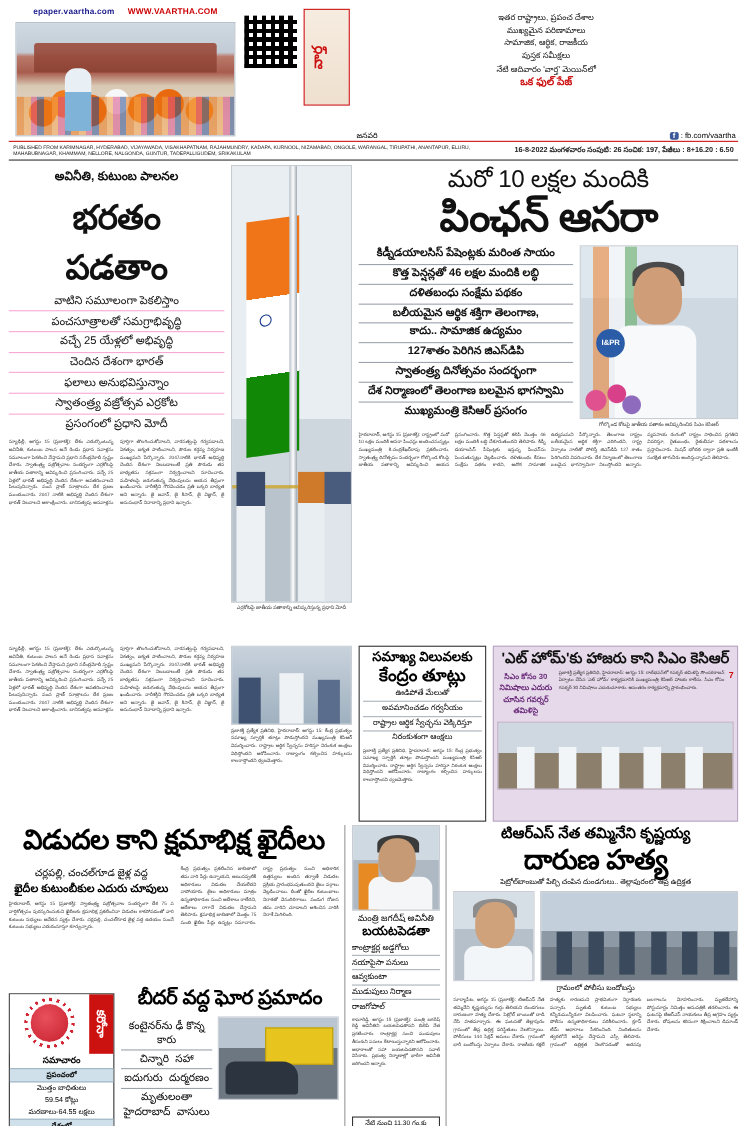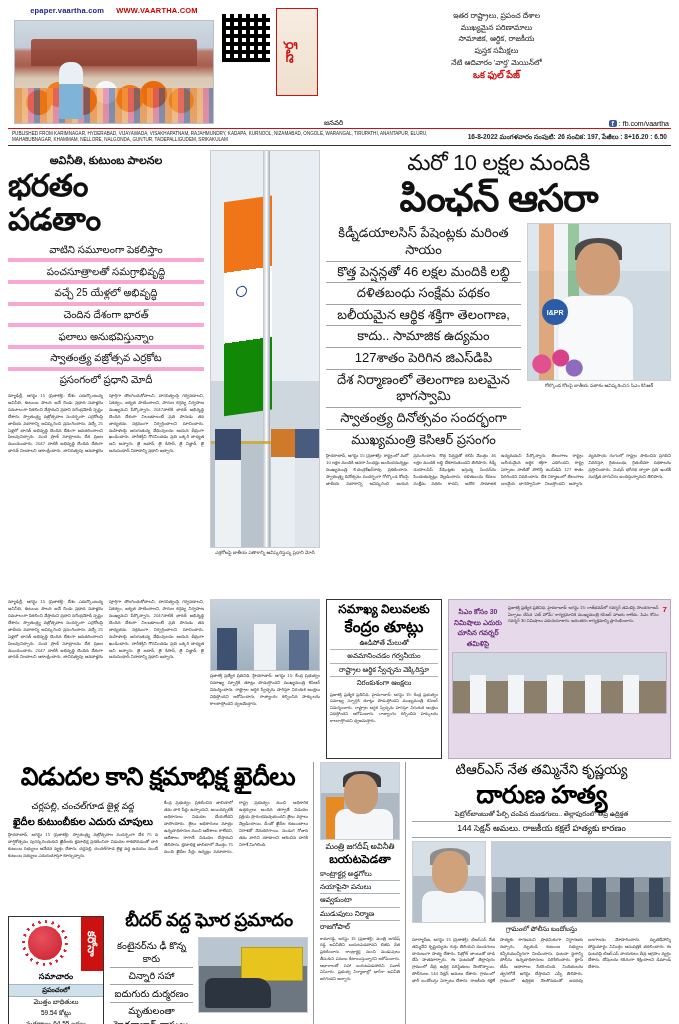--- a/index.html
+++ b/index.html
@@ -68,24 +68,24 @@
   
   .dateline { display:flex; align-items:center; gap:8px; border-top:1px solid #cc1111; border-bottom:1px solid #333;
     padding: 2px 4px; font-size: 4.6px; color:#222; line-height:1.35; }
   .dateline .places { flex: 1.7; }
   .dateline .issue { font-size: 6.6px; font-weight:bold; white-space:nowrap; }
 
   
   .topzone { display:flex; gap:6px; margin-top:4px; height: 430px; }
   .col-left { width: 196px; }
   .lead-kicker { text-align:center; font-size:11px; color:#111; margin-top:4px;font-weight:bold; }
-  .lead-head { font-size: 31px; line-height:1.04; font-weight:bold; color:#111; margin-top:1px; letter-spacing:-.5px;}
+  .lead-head { text-align:center; font-size: 31px; line-height:1.04; font-weight:bold; color:#111; margin-top:13px; letter-spacing:-.5px;}
   .bullets { margin-top:5px; }
   .bullets div { text-align:center; font-size: 10.2px; color:#111; padding: 2.2px 0; line-height:1.3; }
-  .bullets div + div { border-top:4px solid #f9a8d4; }
+  .bullets div + div { border-top:1px solid #f9a8d4; }
   .body-left { margin-top:5px; font-size: 4.3px; line-height:1.6; color:#333; text-align:justify;
     column-count:2; column-gap:6px; height: 175px; overflow:hidden; }
 
   .col-mid { width: 110px; position:relative; }
   .flag-photo { height: 398px; width:100%; position:relative; overflow:hidden; border:1px solid #c6ccd2;
     background: linear-gradient(180deg,#e9eef3 0 58%, #cfd7de 58% 74%, #b9c3cb 74% 100%); }
   .flag-photo .pole2 { position:absolute; left:48%; top:0; bottom:0; width:7px; background:linear-gradient(90deg,#b9c2ca,#fdfdfd,#9fa9b2); }
   .flag-photo .tri { position:absolute; left:12%; top:12%; width:44%; height:54%;
     background: linear-gradient(180deg,#ef7518 0 33%, #ffffff 33% 66%, #128807 66% 100%); transform: skewY(-8deg); }
   .flag-photo .chakra { position:absolute; left:26%; top:40%; width:11px; height:11px; border:1.6px solid #1b3b8f; border-radius:50%; }
@@ -94,37 +94,37 @@
   .flag-photo .g2 { left:56%; background: linear-gradient(180deg,#cf7a2a 0 24%, #e9eef2 24% 100%); }
   .flag-photo .g3 { left:78%; background: linear-gradient(180deg,#4a5c7e 0 25%, #dfe5ea 25% 100%); }
   .flag-photo .rope { position:absolute; left:0; right:0; bottom:26%; height:3px; background:#c9a227; opacity:.8; }
   .cap-mid { font-size:4.6px; text-align:center; color:#333; margin-top:2px; line-height:1.4; }
 
   .col-right { flex:1; }
   .main-kicker { text-align:center; font-size: 22px; font-weight:normal; color:#111; letter-spacing:-.4px; }
   .main-head { text-align:center; font-size: 38px; font-weight:bold; color:#111; line-height:1.05; margin-top:-2px; letter-spacing:-1px; }
   .mr-body { display:flex; gap:6px; margin-top:4px; }
   .mr-bullets { width:195px; }
-  .mr-bullets div { text-align:center; font-size:13px; color:#111; padding: 2px 0; line-height:1.28; }
+  .mr-bullets div { text-align:center; font-size:10px; color:#111; padding: 2px 0; line-height:1.28;font-weight:bold; }
   .mr-bullets div + div { border-top:1px solid #9aa3ac; }
   .kcr-photo { flex:1; height:158px; position:relative; overflow:hidden; border:1px solid #c9ced4;
     background: linear-gradient(180deg,#dfe7ee 0 30%, #cfd9e2 30% 100%); }
   .kcr-photo .stripes { position:absolute; inset:0; background:
     linear-gradient(90deg, transparent 0 8%, rgba(239,117,24,.5) 8% 18%, rgba(255,255,255,.6) 18% 28%, rgba(18,136,7,.35) 28% 36%, transparent 36% 100%); }
   .kcr-photo .head { position:absolute; left:34%; top:12%; width:44px; height:52px; background:#cf9e78; border-radius:46% 46% 40% 40%; }
   .kcr-photo .hair { position:absolute; left:33%; top:9%; width:47px; height:22px; background:#4a4a4a; border-radius:50% 50% 0 0; }
   .kcr-photo .shirt { position:absolute; left:22%; bottom:0; width:74px; height:54%; background:#f7f9fa; border-radius:14px 14px 0 0; }
   .kcr-photo .mic { position:absolute; left:10%; top:48%; width:26px; height:26px; border-radius:50%; background:#2b5ca8; color:#fff; font-size:7px; font-weight:bold; display:flex; align-items:center; justify-content:center; }
   .kcr-photo .flowers { position:absolute; left:2%; bottom:0; width:54px; height:40px;
     background: radial-gradient(circle at 20% 60%, #e0528f 0 9px, transparent 10px), radial-gradient(circle at 55% 45%, #d8418a 0 8px, transparent 9px), radial-gradient(circle at 80% 70%, #8e6bbd 0 8px, transparent 9px); }
   .kcr-cap { font-size:4.7px; text-align:center; color:#333; margin-top:2px; }
   .kcr-text { margin-top:3px; font-size:4.3px; line-height:1.6; color:#333; text-align:justify; column-count:4; column-gap:5px; height:76px; overflow:hidden; }
 
   
-  .midstrip { display:flex; gap:6px; margin-top:19px; height: 160px; }
+  .midstrip { display:flex; gap:6px; margin-top:7px; height: 160px; }
   .ms-a { width: 196px; }
   .ms-a .t { font-size:4.3px; line-height:1.6; color:#333; text-align:justify; column-count:2; column-gap:6px; height:150px; overflow:hidden; }
   .ms-b { width:110px; }
   .ms-b .photo { height:72px; border:1px solid #c9ced4; background:linear-gradient(180deg,#c8d2dc,#9fb0bf); position:relative; overflow:hidden;}
   .ms-b .photo .m1 { position:absolute; bottom:0; left:6%; width:20px; height:60%; background:#3f5170; }
   .ms-b .photo .m2 { position:absolute; bottom:0; left:40%; width:22px; height:66%; background:#eef2f5; }
   .ms-b .photo .m3 { position:absolute; bottom:0; left:72%; width:20px; height:58%; background:#5b6d8c; }
   .ms-b .t { font-size:4.3px; line-height:1.6; color:#333; text-align:justify; margin-top:2px; height:78px; overflow:hidden; }
 
   .box-fed { width: 116px; border:1px solid #333; padding:3px; }
@@ -166,21 +166,21 @@
     writing-mode: vertical-rl; display:flex; align-items:center; justify-content:center; }
   .covid .title { text-align:center; font-size:8px; font-weight:bold; padding:1px 0; }
   .covid .band { background:#cfe0ea; text-align:center; font-size:6.5px; font-weight:bold; padding:1px 0; border-top:1px solid #9fb6c4; border-bottom:1px solid #9fb6c4;}
   .covid .line { text-align:center; font-size:6.5px; padding:1px 0; }
 
   .bidar { margin-left:102px; }
   .bidar .h { text-align:center; font-size:18px; font-weight:bold; letter-spacing:-.4px; }
   .bidar .row { display:flex; gap:5px; margin-top:2px;justify-content:space-between; }
   .bidar .subs { flex:1; text-align:center; }
   .bidar .subs div { font-size:9.6px; line-height:1.4; padding:1.5px 0; }
-  .bidar .subs div + div { border-top:1px solid #9aa3ac; }
+  .bidar .subs div + div { border-top:1px solid #9aa3ac;font-family:Liberation Mono, monospace; }
   .bidar .photo { width:110px; height:76px; border:1px solid #c9ced4; position:relative; overflow:hidden;
     background: linear-gradient(180deg,#b9c6d2 0 38%, #6d7782 38% 100%); }
   .bidar .photo .truck { position:absolute; right:4%; top:12%; width:62px; height:34px; background:#e8c41e; border:1px solid #b99d12; }
   .bidar .photo .car { position:absolute; left:6%; bottom:6%; width:66px; height:30px; background:#2c3440; border-radius:8px 14px 3px 3px; }
   .bidar .tx { font-size:4.3px; line-height:1.6; text-align:justify; color:#333; margin-top:3px; column-count:2; column-gap:6px; height:72px; overflow:hidden;}
 
   .lz-mid { width:86px; border-right:1px solid #999; padding-right:5px; }
   .lz-mid .photo { height:78px; border:1px solid #c9ced4; background:linear-gradient(180deg,#cfd9e2 0 40%,#aeb9c4 40% 100%); position:relative; overflow:hidden;}
   .lz-mid .photo .f { position:absolute; left:30%; top:14%; width:34px; height:40px; background:#c59a74; border-radius:45%; }
   .lz-mid .photo .h2 { position:absolute; left:28%; top:10%; width:38px; height:16px; background:#3b3b3b; border-radius:50% 50% 0 0; }
@@ -189,21 +189,21 @@
   .lz-mid .k { text-align:center; font-size:8px; line-height:1.3; margin-top:2px; }
   .lz-mid .hh { text-align:center; font-size:11.5px; font-weight:bold; line-height:1.2; }
   .lz-mid .s { font-size:7.2px; line-height:1.45; margin-top:2px; }
   .lz-mid .s div + div { border-top:1px solid #aab2ba; margin-top:1px; padding-top:1px; }
   .lz-mid .tx { font-size:4.2px; line-height:1.6; text-align:justify; color:#333; margin-top:3px; height:88px; overflow:hidden; }
   .lz-mid .notice { border:1px solid #333; margin-top:3px; padding:2px; text-align:center; }
   .lz-mid .notice .n1 { font-size:6px; }
   .lz-mid .notice .n2 { font-size:7.6px; font-weight:bold; line-height:1.3; }
 
   .lz-right { flex:1; }
-  .lz-right .k { text-align:center; font-size:13.5px; font-weight:normal; }
+  .lz-right .k { text-align:center; font-size:13.5px; font-weight:bold; }
   .lz-right .h { text-align:center; font-size:25px; font-weight:bold; line-height:1.05; letter-spacing:-.5px;}
   .lz-right .s1 { text-align:center; font-size:6.6px; margin-top:2px; }
   .lz-right .s2 { text-align:center; font-size:8.6px; border-top:1px solid #9aa3ac; border-bottom:1px solid #9aa3ac; padding:1.5px 0; margin-top:2px;}
   .lz-right .row { display:flex; gap:5px; margin-top:3px; }
   .lz-right .photo1 { width:74px; height:82px; border:1px solid #c9ced4; background:linear-gradient(180deg,#d6dee6 0 42%,#b6c0ca 42% 100%); position:relative; overflow:hidden;}
   .lz-right .photo1 .f { position:absolute; left:26%; top:12%; width:36px; height:42px; background:#cfa27c; border-radius:45%; }
   .lz-right .photo1 .h3 { position:absolute; left:24%; top:8%; width:40px; height:17px; background:#8d8d8d; border-radius:50% 50% 0 0; }
   .lz-right .photo1 .sh { position:absolute; left:12%; bottom:0; width:62px; height:38%; background:#f3f6f8; border-radius:10px 10px 0 0;}
   .lz-right .photo2 { flex:1; height:82px; border:1px solid #c9ced4; position:relative; overflow:hidden;
     background: linear-gradient(180deg,#c3d0dc 0 44%, #8d9aa6 44% 62%, #6f7a84 62% 100%); }
@@ -295,22 +295,22 @@
       <div class="main-kicker">మరో 10 లక్షల మందికి</div>
       <div class="main-head">పింఛన్ ఆసరా</div>
       <div class="mr-body">
         <div class="mr-bullets">
           <div>కిడ్నీడయాలసిస్ పేషెంట్లకు మరింత సాయం</div>
           <div>కొత్త పెన్షన్లతో 46 లక్షల మందికి లబ్ధి</div>
           <div>దళితబంధు సంక్షేమ పథకం</div>
           <div>బలీయమైన ఆర్థిక శక్తిగా తెలంగాణ,</div>
           <div>కాదు.. సామాజిక ఉద్యమం</div>
           <div>127శాతం పెరిగిన జిఎస్‌డిపి</div>
+          <div>స్వాతంత్ర్య దినోత్సవం సందర్భంగా</div>
           <div>దేశ నిర్మాణంలో తెలంగాణ బలమైన భాగస్వామి</div>
-          <div>స్వాతంత్ర్య దినోత్సవం సందర్భంగా</div>
           <div>ముఖ్యమంత్రి కెసిఆర్ ప్రసంగం</div>
         </div>
         <div style="flex:1;">
           <div class="kcr-photo">
             <div class="stripes"></div>
             <div class="shirt"></div>
             <div class="hair"></div>
             <div class="head"></div>
             <div class="mic">I&amp;PR</div>
             <div class="flowers"></div>
@@ -342,20 +342,21 @@
       <div class="s">
         <div>ఊడిపోతే మేలుతో</div>
         <div>అవమానించడం గర్వనీయం</div>
         <div>రాష్ట్రాల ఆర్థిక స్వేచ్ఛను వెక్కిరిస్తూ</div>
         <div>నిరంకుశంగా ఆంక్షలు</div>
       </div>
       <div class="t">ప్రజాశక్తి ప్రత్యేక ప్రతినిధి, హైదరాబాద్: ఆగస్టు 15: కేంద్ర ప్రభుత్వం సమాఖ్య స్ఫూర్తికి తూట్లు పొడుస్తోందని ముఖ్యమంత్రి కెసిఆర్ విమర్శించారు. రాష్ట్రాల ఆర్థిక స్వేచ్ఛను హరిస్తూ నిరంకుశ ఆంక్షలు విధిస్తోందని ఆరోపించారు. రాజ్యాంగం కల్పించిన హక్కులను కాలరాస్తోందని ధ్వజమెత్తారు.</div>
     </div>
 
     <div class="box-home">
+      <div class="h">'ఎట్ హోమ్'కు హాజరు కాని సిఎం కెసిఆర్</div>
       <div class="row">
         <div style="width:52px;">
           <div class="sub">సిఎం కోసం 30 నిమిషాలు ఎదురు చూసిన గవర్నర్ తమిళిసై</div>
         </div>
         <div class="t">ప్రజాశక్తి ప్రత్యేక ప్రతినిధి, హైదరాబాద్: ఆగస్టు 15: రాజ్‌భవన్‌లో గవర్నర్ తమిళిసై సౌందరరాజన్ ఏర్పాటు చేసిన 'ఎట్ హోమ్' కార్యక్రమానికి ముఖ్యమంత్రి కెసిఆర్ హాజరు కాలేదు. సిఎం కోసం గవర్నర్ 30 నిమిషాలు ఎదురుచూశారు. అనంతరం కార్యక్రమాన్ని ప్రారంభించారు.</div>
         <div class="jump">7</div>
       </div>
       <div class="photo">
         <div class="p" style="left:8%"></div>
           <div class="p" style="left:26%"></div>
@@ -435,21 +436,20 @@
         <div class="n1">నేటి నుంచి 11.30 గం.కు</div>
         <div class="n2">జాతీయ గీతాలాపన</div>
 
       </div>
     </div>
 
     <div class="lz-right">
       <div class="k">టిఆర్ఎస్ నేత తమ్మినేని కృష్ణయ్య</div>
       <div class="h">దారుణ హత్య</div>
       <div class="s1">పెట్రోల్‌బాంబుతో పేల్చి చంపిన దుండగులు.. తెల్లాపురంలో తీవ్ర ఉద్రిక్తత</div>
-      <div class="s2">144 సెక్షన్ అమలు. రాజకీయ కక్షలే హత్యకు కారణం</div>
       <div class="row">
         <div class="photo1">
           <div class="sh"></div>
             <div class="h3"></div>
             <div class="f"></div>
         </div>
         <div class="photo2">
           <div class="cop" style="left:8%"></div>
             <div class="cop" style="left:24%"></div>
           <div class="cop" style="left:40%"></div>

